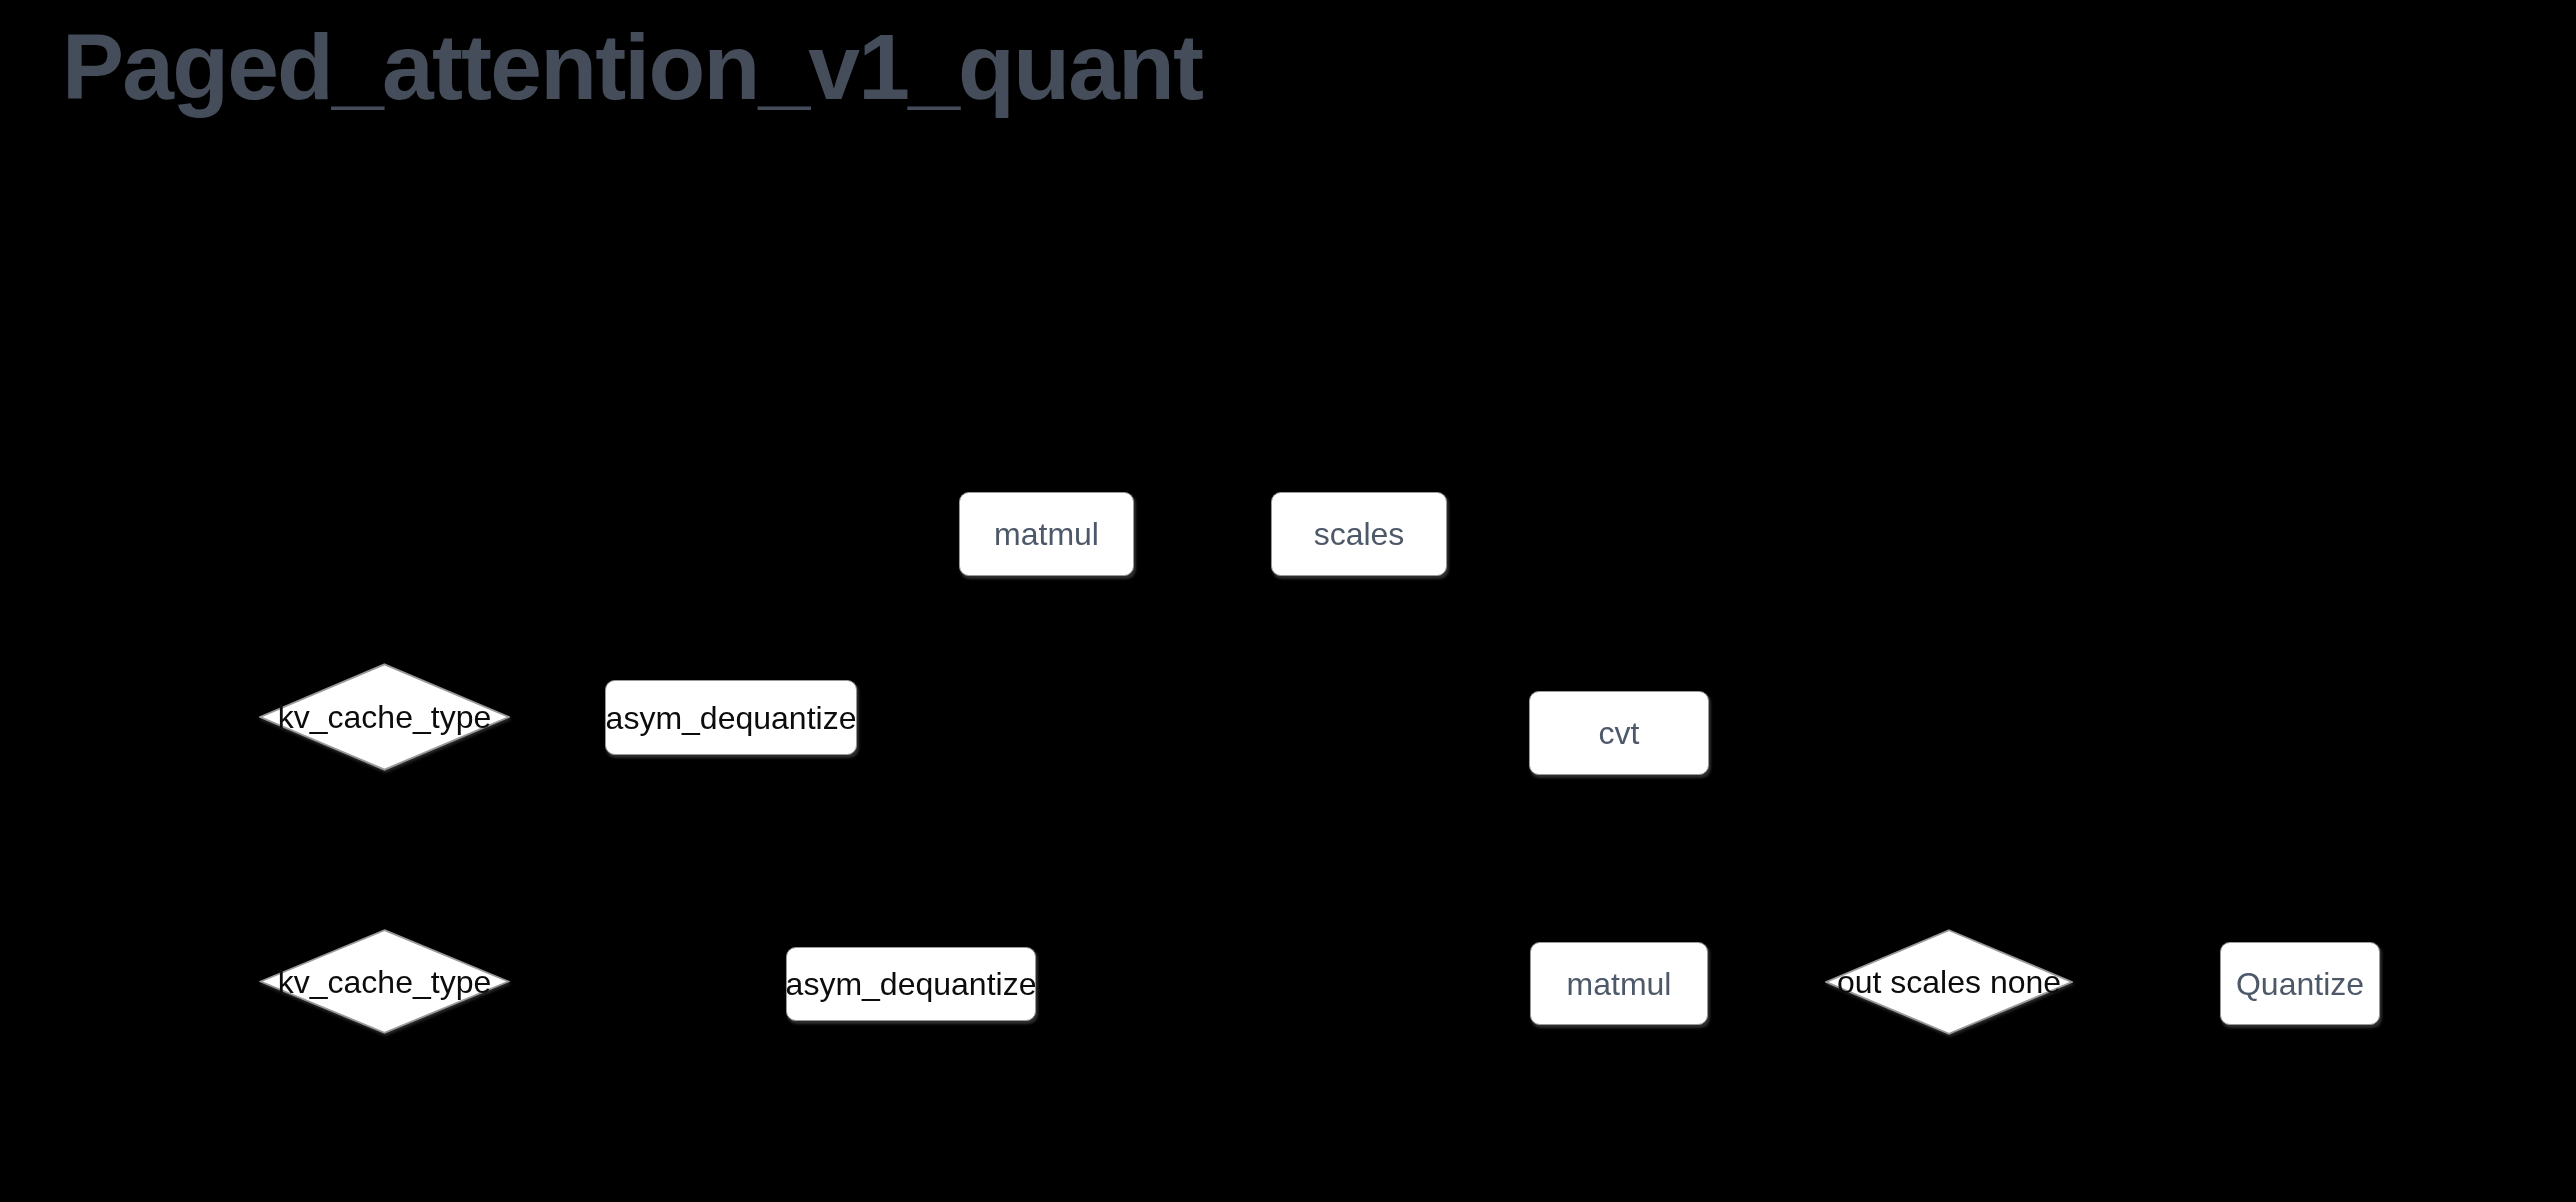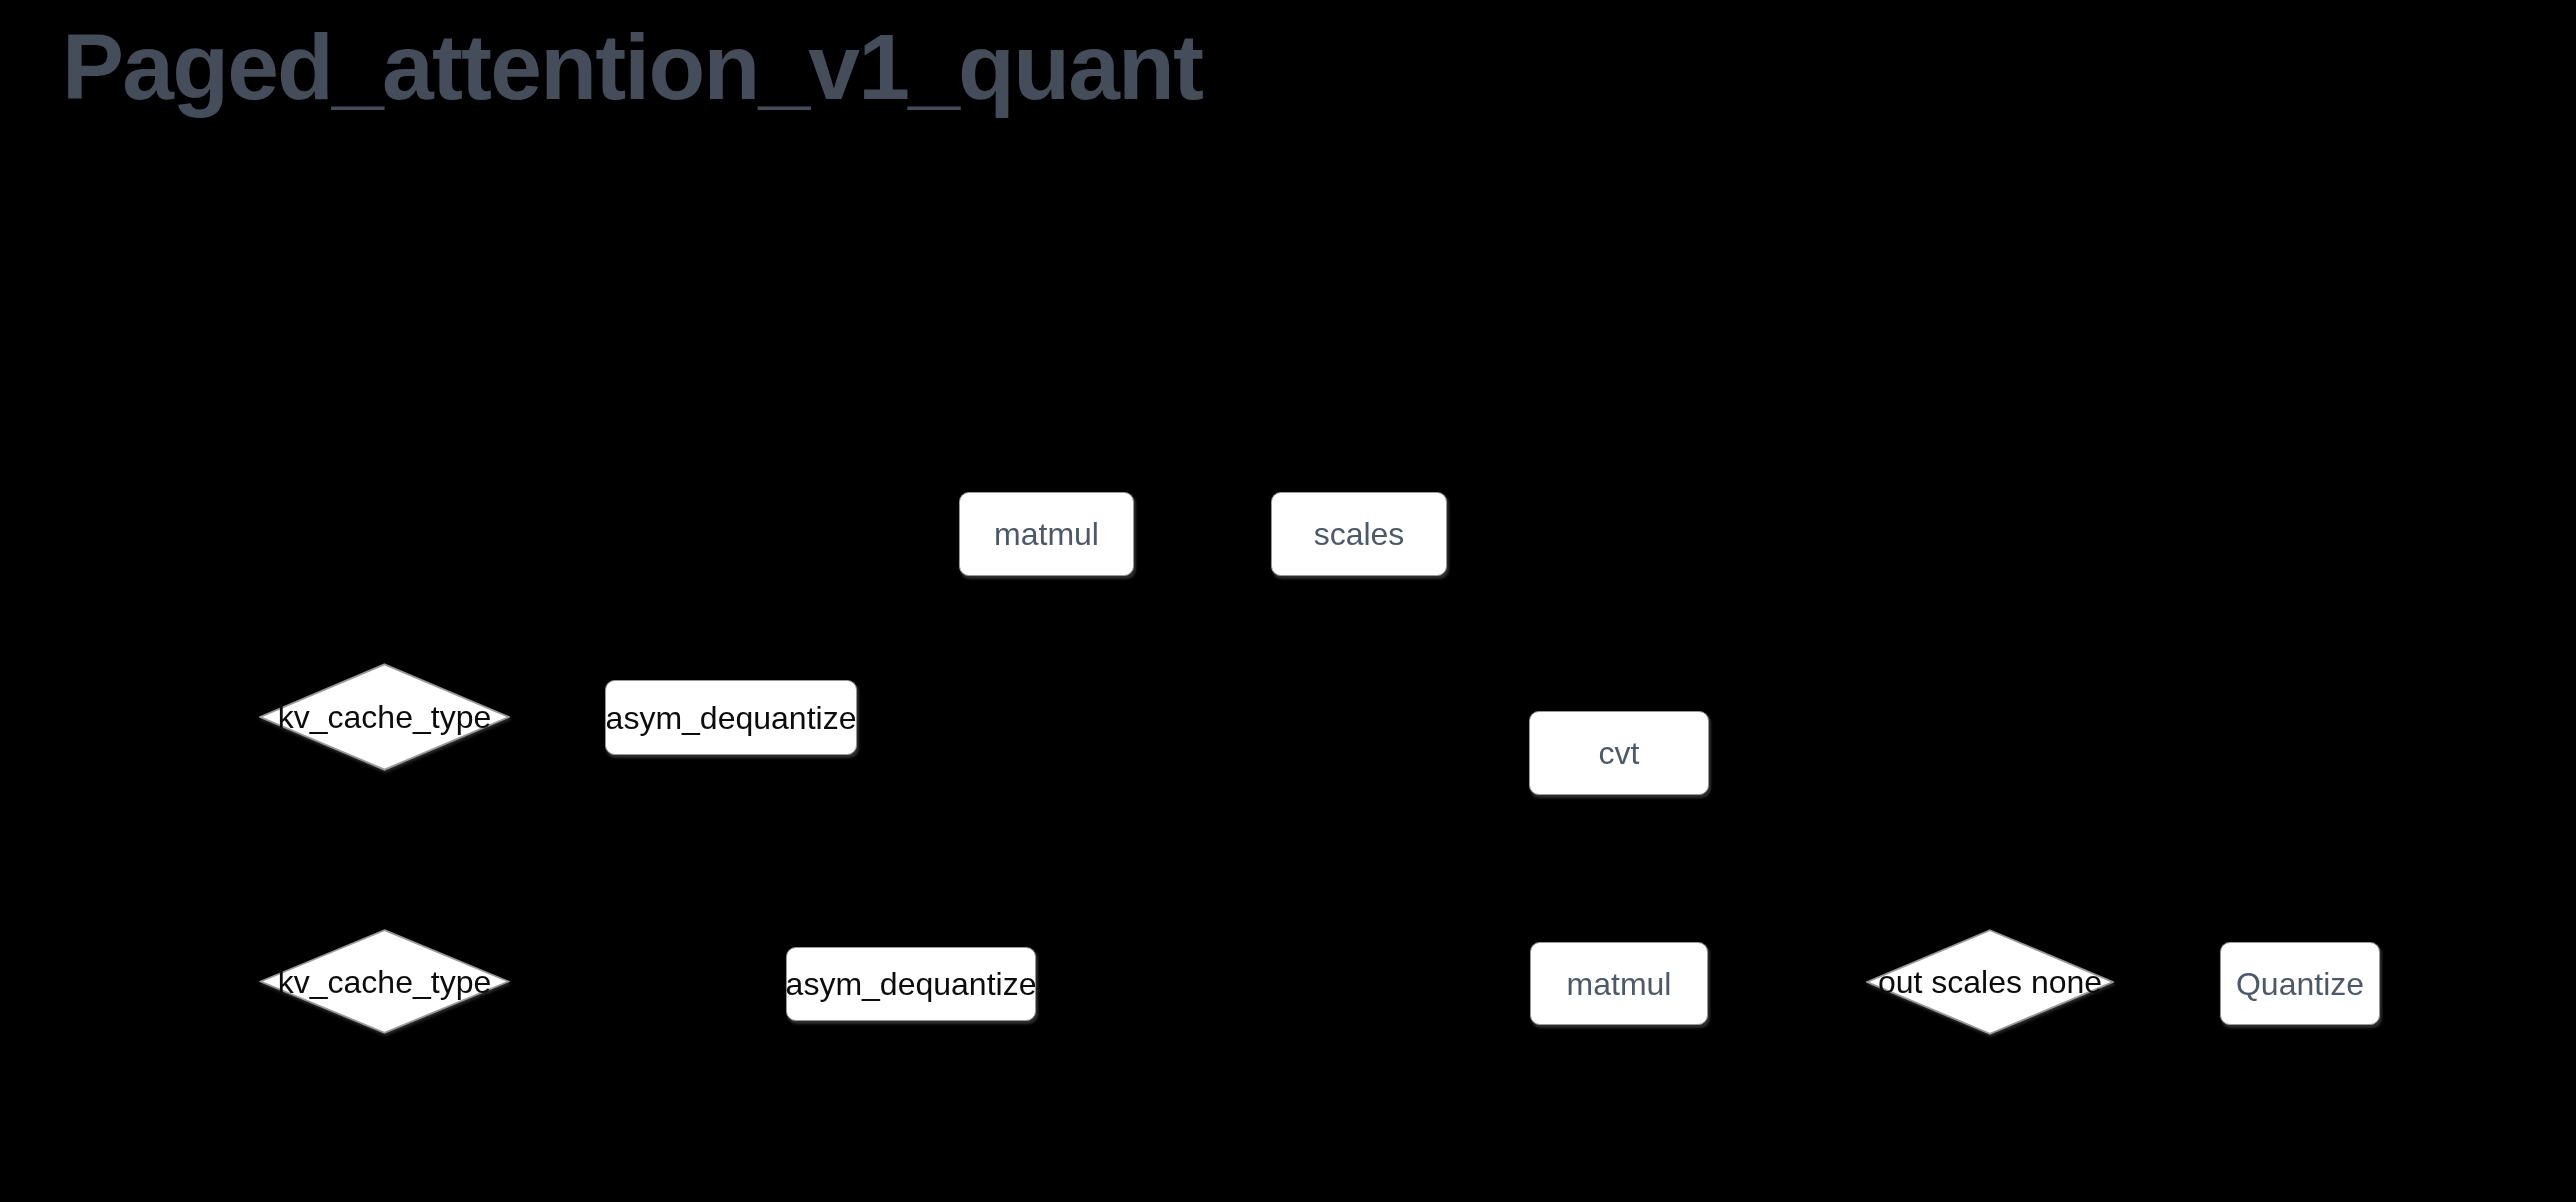--- a/index.html
+++ b/index.html
@@ -60,36 +60,36 @@
     </div>
     <div class="node diamond" style="left: 259px; top: 663px; width: 251px; height: 108px;">
       <svg width="251" height="108" viewBox="0 0 410 176">
         <polygon points="205,2 408,88 205,174 2,88" fill="#ffffff" stroke="#999999" stroke-width="3"></polygon>
       </svg>
       <span class="label" style="color: rgb(12, 12, 12);">kv_cache_type</span>
     </div>
     <div class="node rect" style="left: 605px; top: 680px; width: 250px; height: 73px;">
       <span class="label" style="color: rgb(12, 12, 12);">asym_dequantize</span>
     </div>
-    <div class="node rect" style="left: 1529px; top: 711px; width: 178px; height: 82px;">
+    <div class="node rect" style="left: 1529px; top: 691px; width: 178px; height: 82px;">
       <span class="label" style="color: rgb(77, 88, 105);">cvt</span>
     </div>
     <div class="node diamond" style="left: 259px; top: 929px; width: 251px; height: 105px;">
       <svg width="251" height="105" viewBox="0 0 410 172">
         <polygon points="205,2 408,86 205,170 2,86" fill="#ffffff" stroke="#999999" stroke-width="3"></polygon>
       </svg>
       <span class="label" style="color: rgb(12, 12, 12);">kv_cache_type</span>
     </div>
     <div class="node rect" style="left: 786px; top: 947px; width: 248px; height: 72px;">
       <span class="label" style="color: rgb(12, 12, 12);">asym_dequantize</span>
     </div>
     <div class="node rect" style="left: 1530px; top: 942px; width: 176px; height: 81px;">
       <span class="label" style="color: rgb(77, 88, 105);">matmul</span>
     </div>
-    <div class="node diamond" style="left: 1866px; top: 929px; width: 248px; height: 106px;">
+    <div class="node diamond" style="left: 1825px; top: 929px; width: 248px; height: 106px;">
       <svg width="248" height="106" viewBox="0 0 405 173">
         <polygon points="202.5,2 403,86.5 202.5,171 2,86.5" fill="#ffffff" stroke="#999999" stroke-width="3"></polygon>
       </svg>
       <span class="label" style="color: rgb(12, 12, 12);">out scales none</span>
     </div>
     <div class="node rect" style="left: 2220px; top: 942px; width: 158px; height: 81px;">
       <span class="label" style="color: rgb(77, 88, 105);">Quantize</span>
     </div>
   </div>
 

